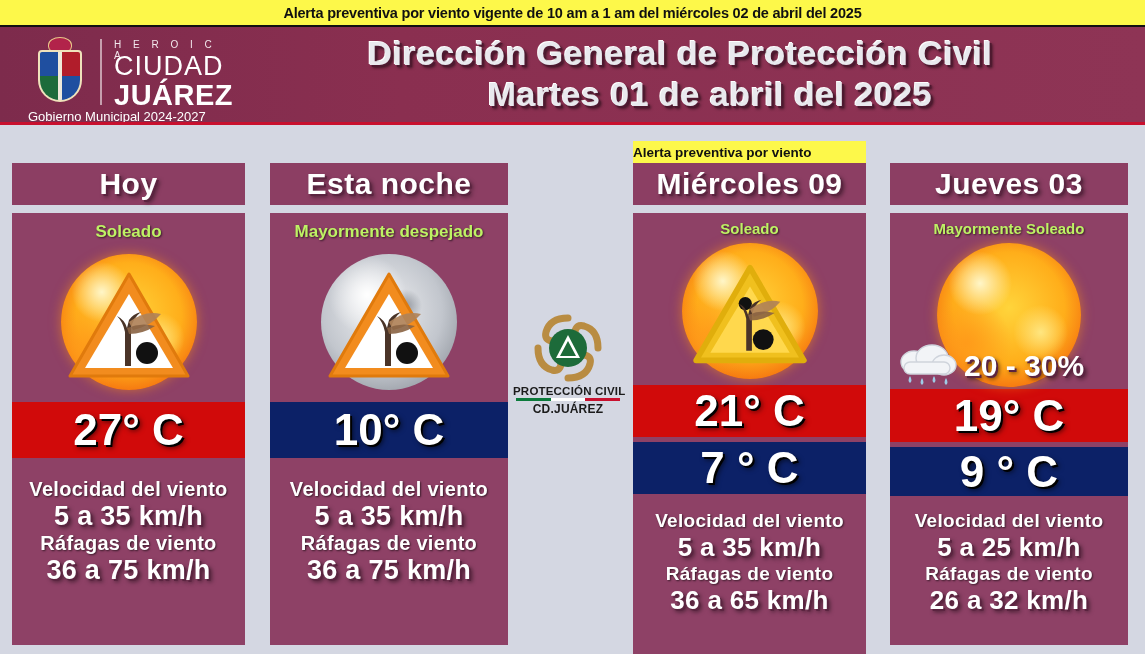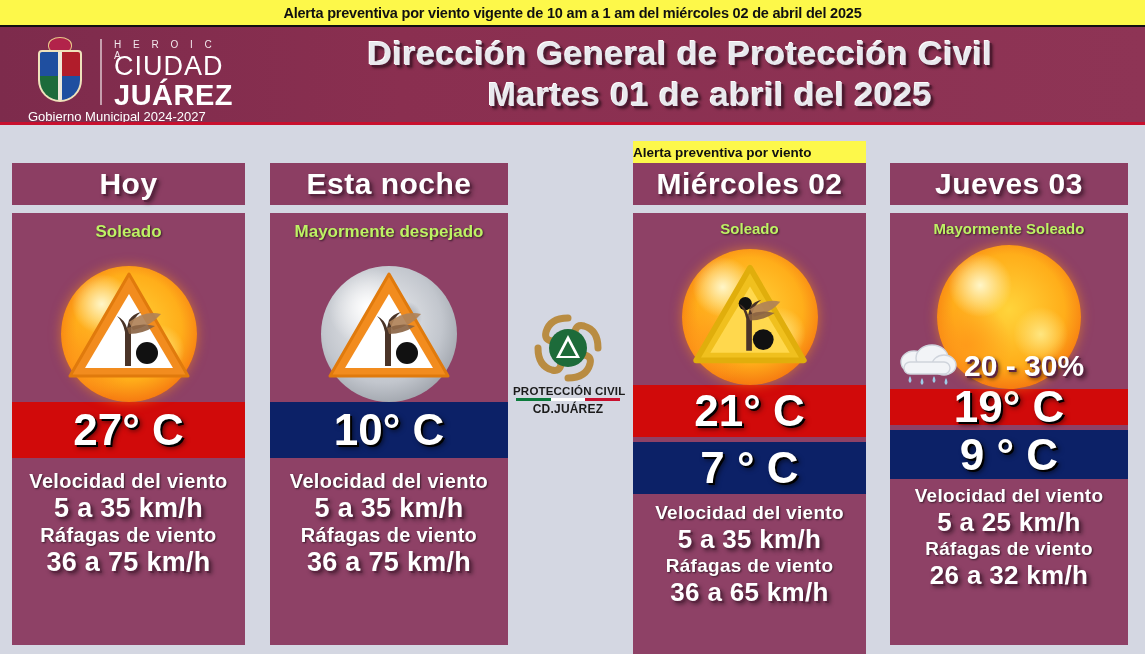--- a/index.html
+++ b/index.html
@@ -113,21 +113,21 @@
     background:#8e4166;
     display:flex; flex-direction:column;
   }
   .cond{
     text-align:center; color:#bef264; font-weight:bold;
     text-shadow:1px 1px 2px rgba(0,0,0,.6);
   }
 
   .icon-wrap{
     position:relative;
-    display:flex; align-items:flex-end; justify-content:center;
+    display:flex; align-items:center; justify-content:center;
   }
 
   
   .sun{
     border-radius:50%;
     background:
       radial-gradient(circle at 30% 28%, #fff6c8 0%, rgba(255,246,200,0) 22%),
       radial-gradient(circle at 72% 62%, #ffe680 0%, rgba(255,230,128,0) 20%),
       radial-gradient(circle at 20% 70%, #ff9b1a 0%, rgba(255,155,26,0) 30%),
       radial-gradient(circle at 50% 45%, #ffd43b 0%, #ffae1a 52%, #f2610c 85%, #d94a06 100%);
@@ -156,21 +156,21 @@
   }
   .tbar.hot{ background:#d10a0a; }
   .tbar.cold{ background:#0c2167; }
   .tbar .temp{
     font-size:44px; font-weight:bold; color:#ffffff;
     text-shadow:2px 2px 0 #000, 3px 3px 5px rgba(0,0,0,.6);
     letter-spacing:0px; white-space:nowrap;
   }
 
   .wind{
-    text-align:center; color:#ffffff;
+    text-align:center; color:#ffffff;margin-top:8px;
   }
   .wind .lbl{
     font-size:20px; font-weight:bold;
     text-shadow:1px 1px 2px rgba(0,0,0,.6);
     letter-spacing:0.3px;
   }
   .wind .val{
     font-size:27px; font-weight:bold;
     text-shadow:2px 2px 0 #5b2440, 3px 3px 4px rgba(0,0,0,.55);
     letter-spacing:0.3px;
@@ -320,21 +320,21 @@
   <div class="pc-name">PROTECCIÓN CIVIL</div>
   <div class="pc-rule"></div>
   <div class="pc-city">CD.JUÁREZ</div>
 </div>
 
 <div class="card" style="left:633px; top:141px; width:233px;">
   <div class="mini-alert">
     <span>Alerta preventiva por viento</span>
   </div>
   <div class="card-header">
-    <span>Miércoles 02</span>
+    <span>Miércoles 09</span>
   </div>
   <div class="card-body" style="margin-top:8px; height:446px;">
     <div class="cond" style="font-size:15px; padding:7px 0 0 0;">Soleado</div>
     <div class="icon-wrap" style="height:148px;">
       <div class="sun" style="width:136px; height:136px;"></div>
       <div class="warn">
         <svg width="118" height="104" viewBox="0 0 124 110">
           <polygon points="62,6 119,104 5,104" fill="#f0c01e" stroke="#e0ae0c" stroke-width="6" stroke-linejoin="round" rx="8"></polygon>
           <polygon points="62,26 104,96 20,96" fill="#ffd84d"></polygon>
           <circle cx="57" cy="44" r="7" fill="#111111"></circle>
@@ -384,21 +384,21 @@
               <path d="M26 34 q3 5 0 7 q-3 -2 0 -7z"></path>
               <path d="M38 32 q3 5 0 7 q-3 -2 0 -7z"></path>
               <path d="M50 34 q3 5 0 7 q-3 -2 0 -7z"></path>
             </g>
           </svg>
         </div>
         <div class="rain-pct">20 - 30%</div>
       </div>
     </div>
 
-    <div class="tbar hot" style="height:36px;">
+    <div class="tbar hot" style="height:53px;">
       <span class="temp">19° C</span>
     </div>
     <div class="tbar cold" style="height:49px; margin-top:5px;">
       <span class="temp">9 ° C</span>
     </div>
     <div class="wind" style="padding-top:6px;">
       <div class="lbl" style="font-size:19px;">Velocidad del viento</div>
       <div class="val" style="font-size:26px;">5 a 25 km/h</div>
       <div class="lbl" style="font-size:19px;">Ráfagas de viento</div>
       <div class="val" style="font-size:26px;">26 a 32 km/h</div>

